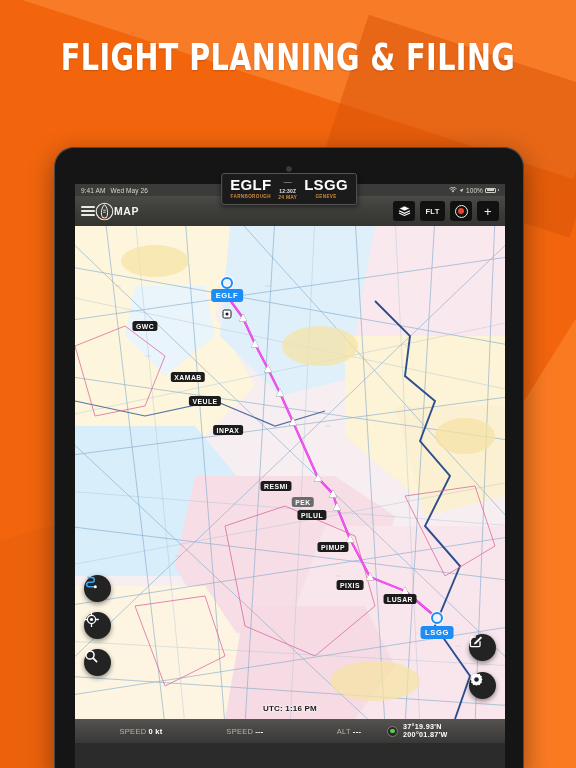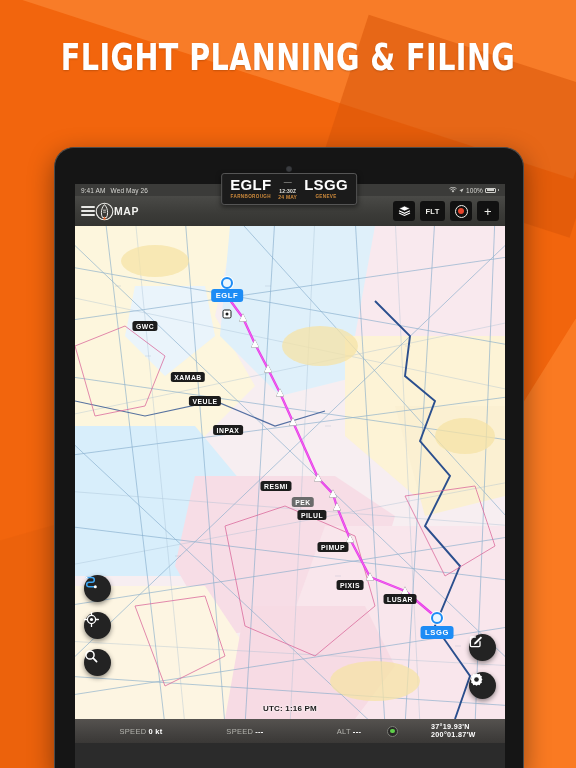--- a/index.html
+++ b/index.html
@@ -178,21 +178,21 @@
   }
   .bb-cell{ flex:1; text-align:center;padding-left:28px; }
   .bb-cell .k{ color:#b4b4ae; }
   .bb-cell .v{ color:#fff; font-weight:bold; margin-left:2px; }
   #bb-coords{
     width:118px; display:flex; align-items:center; gap:5px; padding-right:6px;
   }
   .gps-dot{ width:11px; height:11px; border-radius:50%; background:#2a2a28;
     border:1.2px solid #7d7d78; display:flex; align-items:center; justify-content:center; }
   .gps-dot i{ width:4.5px; height:4.5px; border-radius:50%; background:#5fcf4a; display:block; }
-  #bb-coords .co{ line-height:1.18; color:#fff; font-size:7.2px; font-weight:bold;margin-left:28px; }
+  #bb-coords .co{ line-height:1.18; color:#fff; font-size:7.2px; font-weight:bold; }
 </style>
 </head>
 <body>
 
 <div id="bg">
   <div class="band-a"></div>
   <div class="band-b"></div>
   <div class="band-c"></div>
   <div class="band-d"></div>
 </div>

